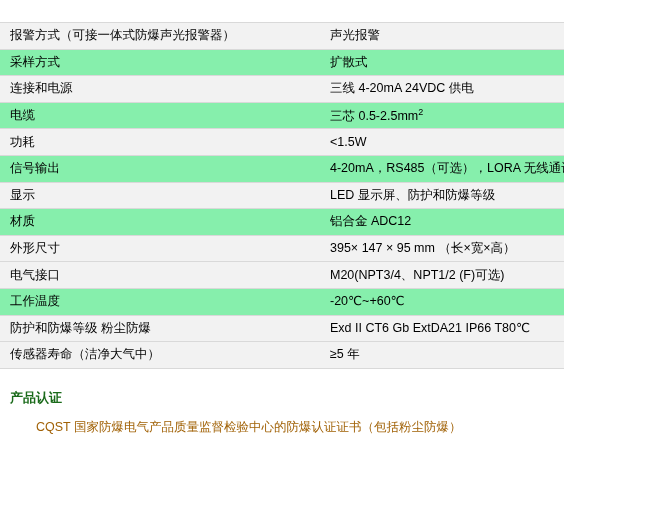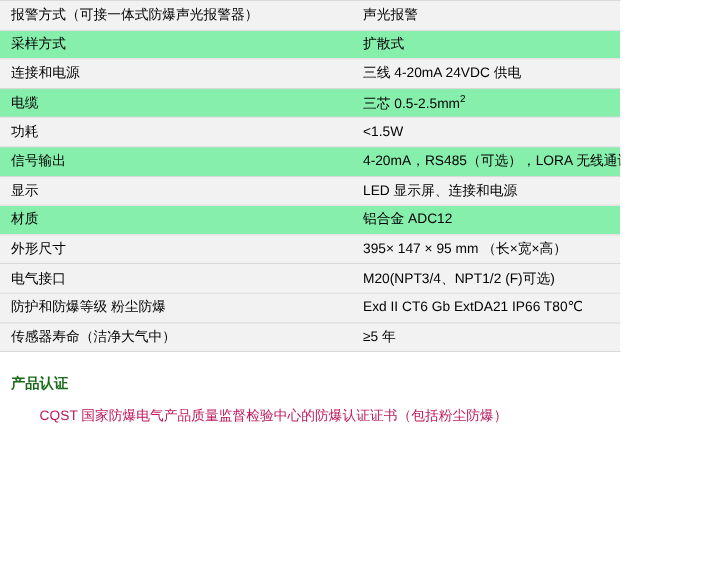--- a/index.html
+++ b/index.html
@@ -18,20 +18,21 @@
     position: relative;
     width: 646px;
     height: 530px;
     box-sizing: border-box;
   }
   table.spec {
     width: 564px;
     border-collapse: collapse;
     table-layout: fixed;
     font-size: 12.5px;
+    margin-top: 22px;
   }
   table.spec tr {
     height: 26.6px;
   }
   table.spec td {
     border-bottom: 1px solid #d9d9d9;
     padding: 0 10px;
     vertical-align: middle;
     line-height: 1.2;
     white-space: nowrap;
@@ -62,21 +63,21 @@
     padding-left: 10px;
   }
   .cert-title {
     font-size: 13px;
     font-weight: bold;
     color: #1a6a1a;
     margin-bottom: 12px;
   }
   .cert-item {
     font-size: 12.5px;
-    color: #be185d;
+    color: #a16207;
     margin: 0 0 12px 26px;
     line-height: 1.3;
   }
 </style>
 </head>
 <body>
 
 <div class="page">
 
   <table class="spec">
@@ -100,33 +101,37 @@
         <tr class="shaded">
           <td class="label">功耗</td>
           <td class="value">&lt;1.5W</td>
         </tr>
         <tr class="plain">
           <td class="label">信号输出</td>
           <td class="value">4-20mA，RS485（可选），LORA 无线通讯（可选），报警继电器触点输出</td>
         </tr>
         <tr class="shaded">
           <td class="label">显示</td>
-          <td class="value">LED 显示屏、连接和电源</td>
+          <td class="value">LED 显示屏、防护和防爆等级</td>
         </tr>
         <tr class="plain">
           <td class="label">材质</td>
           <td class="value">铝合金 ADC12</td>
         </tr>
         <tr class="shaded">
           <td class="label">外形尺寸</td>
           <td class="value">395×  147 ×  95 mm  （长×宽×高）</td>
         </tr>
         <tr class="shaded">
           <td class="label">电气接口</td>
           <td class="value">M20(NPT3/4、NPT1/2 (F)可选)</td>
+        </tr>
+        <tr class="plain">
+          <td class="label">工作温度</td>
+          <td class="value">-20℃~+60℃</td>
         </tr>
         <tr class="shaded">
           <td class="label">防护和防爆等级  粉尘防爆</td>
           <td class="value">Exd II CT6 Gb   ExtDA21 IP66 T80℃</td>
         </tr>
         <tr class="shaded">
           <td class="label">传感器寿命（洁净大气中）</td>
           <td class="value">≥5 年</td>
         </tr>
       </tbody>

